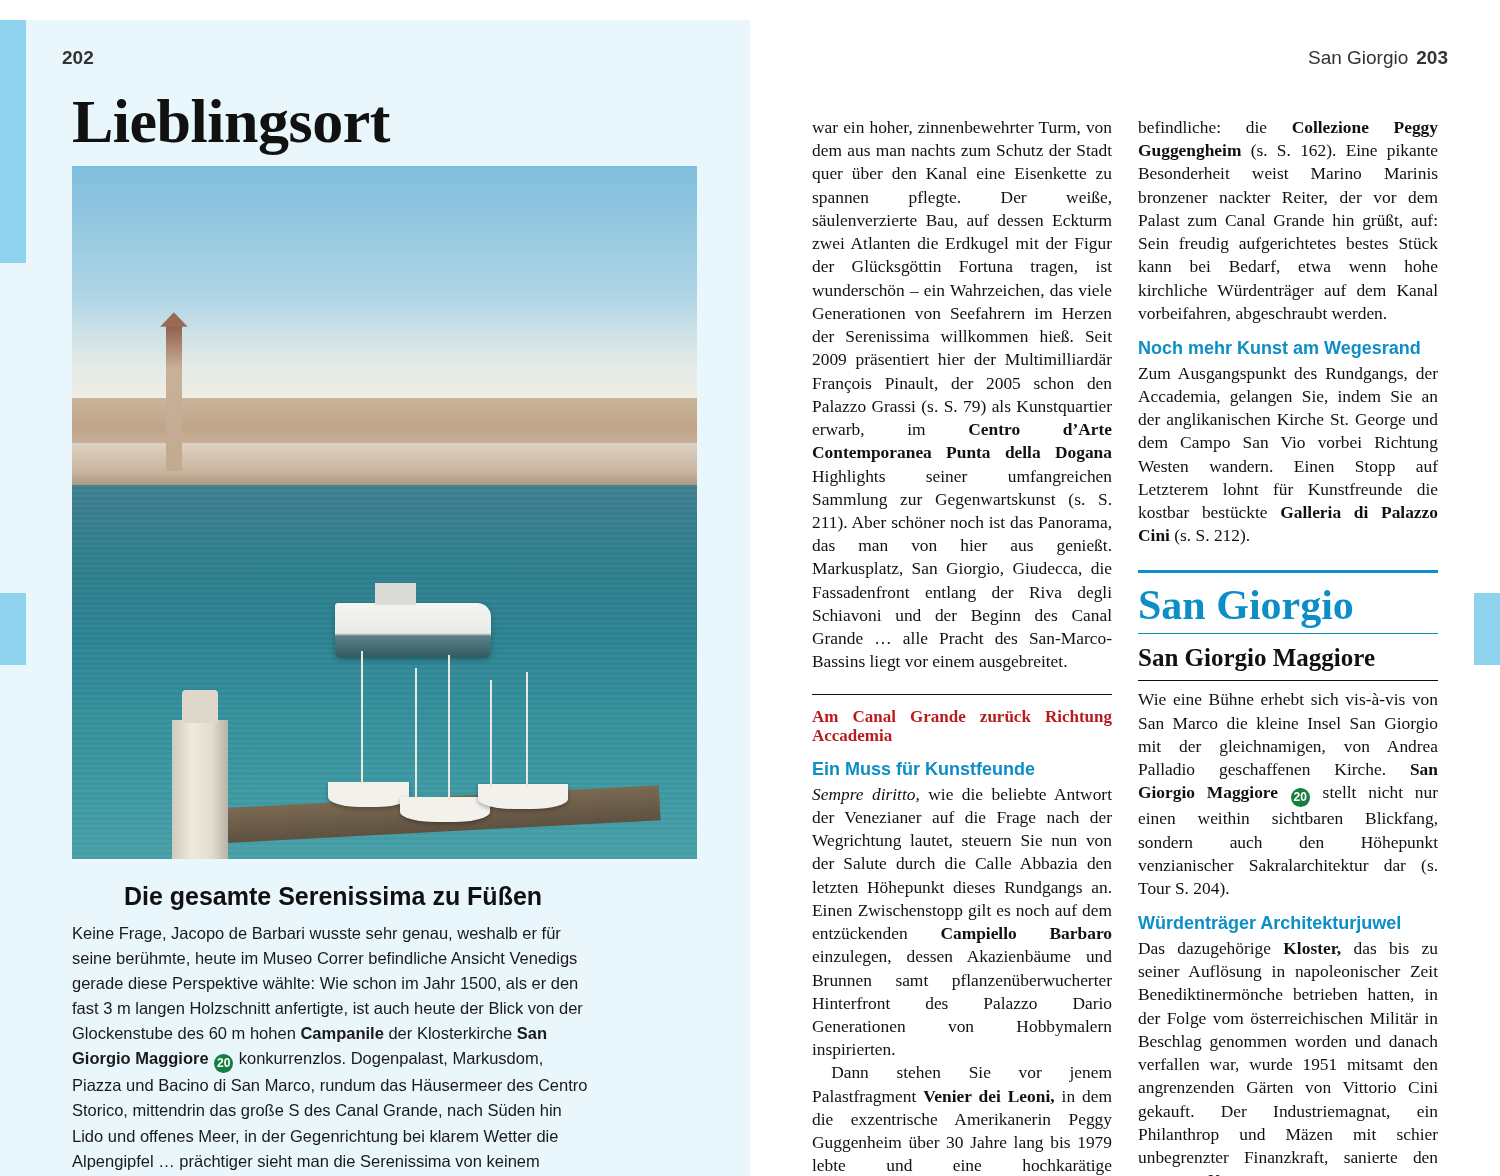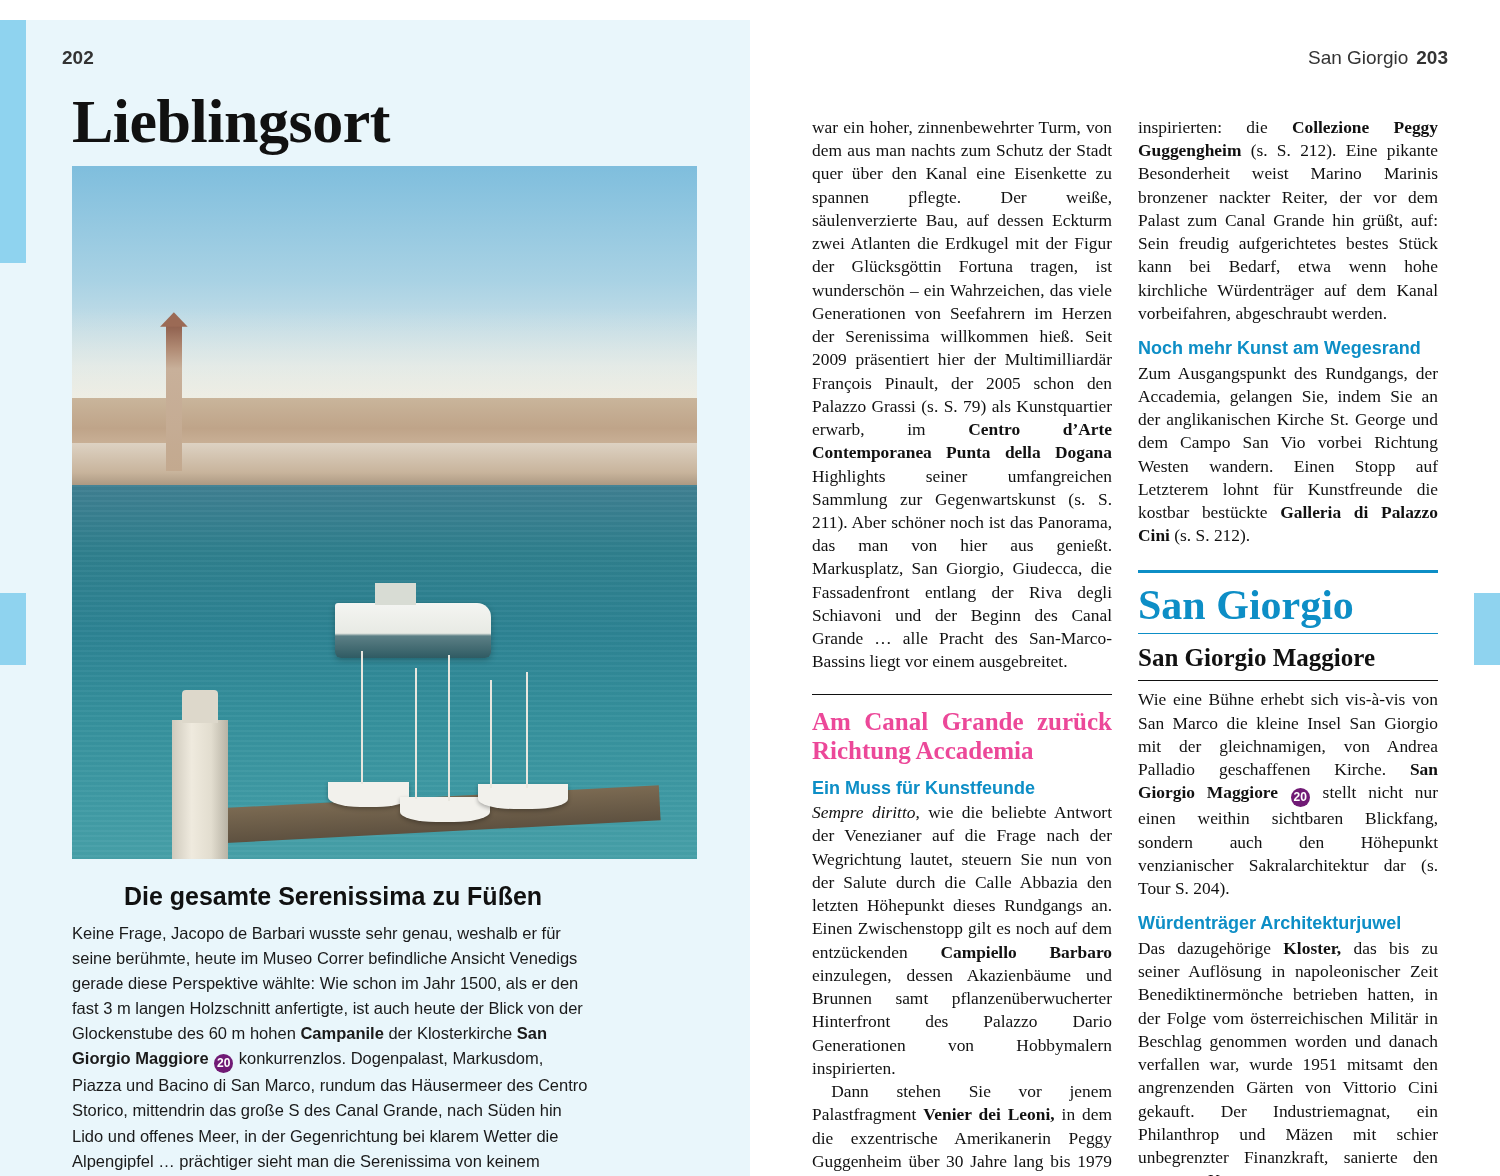--- a/index.html
+++ b/index.html
@@ -202,25 +202,25 @@
   .col b { font-weight: 700; }
   .col i { font-style: italic; }
 
   .rule-top {
     border-top: 1.5px solid #111;
     margin-top: 20px;
     padding-top: 12px;
   }
   .sec-head {
     font-family: "Liberation Serif", serif;
-    font-size: 25px;
+    font-size: 17px;
     font-weight: 700;
     line-height: 1.16;
     margin: 0 0 6px 0;
-    color: #ec4899;
+    color: #b91c1c;
   }
   .sec-head-rule {
     border-bottom: 1px solid #111;
     margin-bottom: 10px;
     padding-bottom: 8px;
   }
   .blue-head {
     font-family: "Liberation Sans", sans-serif;
     font-size: 18px;
     font-weight: 700;
@@ -259,21 +259,21 @@
     color: #fff;
     font-family: "Liberation Sans", sans-serif;
     font-size: 12px;
     font-weight: 700;
     line-height: 19px;
     text-align: center;
     vertical-align: -3px;
     margin: 0 1px;
   }
   .marker-green {
-    background: #701a75;
+    background: #15803d;
   }
 </style>
 </head>
 <body>
 
 <div class="page">
 
   <div class="left-tint"></div>
   <div class="right-white"></div>
 
@@ -325,21 +325,21 @@
     </div>
 
     <h3 class="blue-head">Ein Muss für Kunstfeunde</h3>
 
     <p class="noindent"><i>Sempre diritto,</i><span> wie die beliebte Antwort der Venezianer auf die Frage nach der Wegrichtung lautet, steuern Sie nun von der Salute durch die Calle Abbazia den letzten Höhepunkt dieses Rundgangs an. Einen Zwischenstopp gilt es noch auf dem entzückenden </span><b>Campiello Barbaro</b><span> einzulegen, dessen Akazienbäume und Brunnen samt pflanzenüberwucherter Hinterfront des Palazzo Dario Generationen von Hobbymalern inspirierten.</span></p>
 
     <p><span>Dann stehen Sie vor jenem Palastfragment </span><b>Venier dei Leoni,</b><span> in dem die exzentrische Amerikanerin Peggy Guggenheim über 30 Jahre lang bis 1979 lebte und eine hochkarätige Kunstsammlung</span></p>
   </div>
 
   <div class="col col-3">
-    <p class="noindent"><span>inspirierten: die </span><b>Collezione Peggy Guggengheim</b><span> (s. S. 212). Eine pikante Besonderheit weist Marino Marinis bronzener nackter Reiter, der vor dem Palast zum Canal Grande hin grüßt, auf: Sein freudig aufgerichtetes bestes Stück kann bei Bedarf, etwa wenn hohe kirchliche Würdenträger auf dem Kanal vorbeifahren, abgeschraubt werden.</span></p>
+    <p class="noindent"><span>befindliche: die </span><b>Collezione Peggy Guggengheim</b><span> (s. S. 162). Eine pikante Besonderheit weist Marino Marinis bronzener nackter Reiter, der vor dem Palast zum Canal Grande hin grüßt, auf: Sein freudig aufgerichtetes bestes Stück kann bei Bedarf, etwa wenn hohe kirchliche Würdenträger auf dem Kanal vorbeifahren, abgeschraubt werden.</span></p>
 
     <h3 class="blue-head">Noch mehr Kunst am Wegesrand</h3>
     <p class="noindent"><span>Zum Ausgangspunkt des Rundgangs, der Accademia, gelangen Sie, indem Sie an der anglikanischen Kirche St. George und dem Campo San Vio vorbei Richtung Westen wandern. Einen Stopp auf Letzterem lohnt für Kunstfreunde die kostbar bestückte </span><b>Galleria di Palazzo Cini</b><span> (s. S. 212).</span></p>
 
     <div class="thick-rule"></div>
     <h1 class="big-blue-title">San Giorgio</h1>
     <div class="thin-rule-blue"></div>
 
     <h2 class="sub-serif-head sec-head-rule">San Giorgio Maggiore</h2>
 

